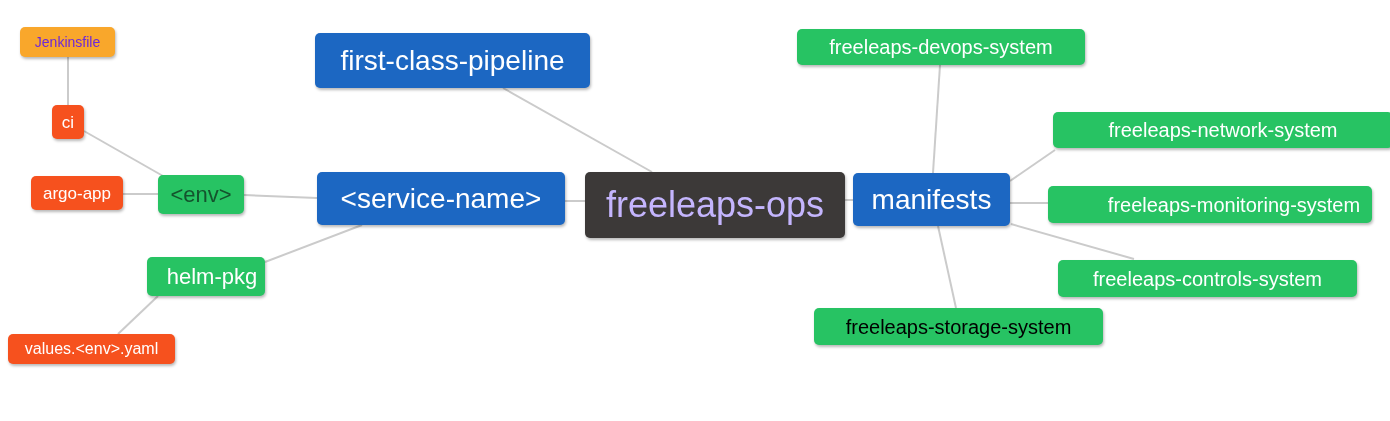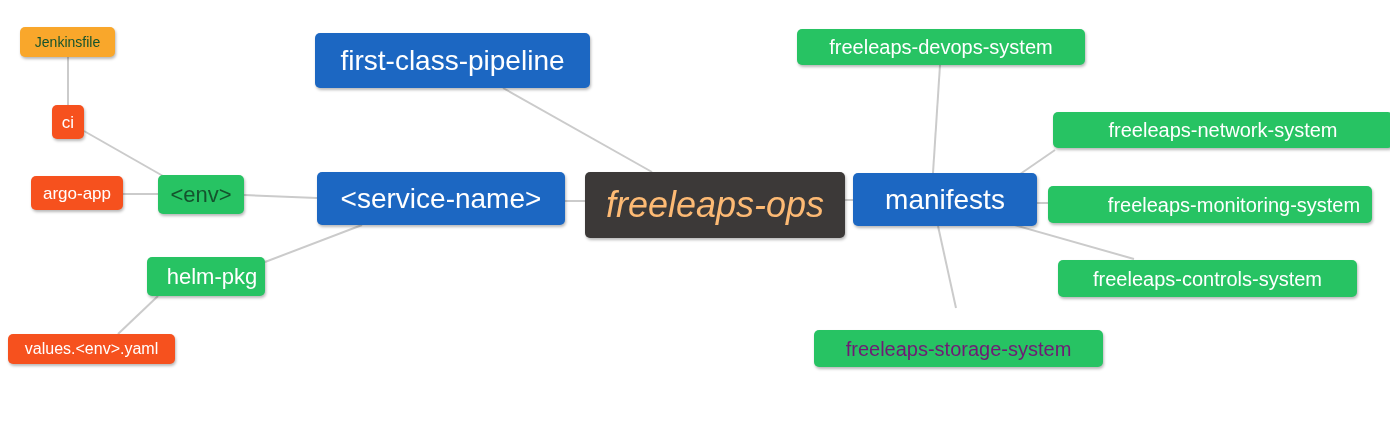--- a/index.html
+++ b/index.html
@@ -46,21 +46,21 @@
       <line x1="503" y1="88" x2="652" y2="172" stroke="#CBCBCB" stroke-width="2"></line>
       <line x1="565" y1="201" x2="585" y2="201" stroke="#CBCBCB" stroke-width="2"></line>
       <line x1="845" y1="200" x2="853" y2="200" stroke="#CBCBCB" stroke-width="2"></line>
       <line x1="933" y1="173" x2="940" y2="65" stroke="#CBCBCB" stroke-width="2"></line>
       <line x1="1010" y1="181" x2="1055" y2="150" stroke="#CBCBCB" stroke-width="2"></line>
       <line x1="1010" y1="203" x2="1048" y2="203" stroke="#CBCBCB" stroke-width="2"></line>
       <line x1="1011" y1="224" x2="1134" y2="259" stroke="#CBCBCB" stroke-width="2"></line>
       <line x1="938" y1="226" x2="956" y2="308" stroke="#CBCBCB" stroke-width="2"></line>
     </svg>
   <div id="nodes-layer">
-      <div class="node" style="left: 20px; top: 27px; width: 95px; height: 30px; font-size: 14px; background: rgb(249, 167, 43); color: #14532d;">
+      <div class="node" style="left: 20px; top: 27px; width: 95px; height: 30px; font-size: 14px; background: rgb(249, 167, 43); color: #6d28d9;">
         <span>Jenkinsfile</span>
       </div>
       <div class="node" style="left: 52px; top: 105px; width: 32px; height: 34px; font-size: 17px; background: rgb(246, 81, 30); color: rgb(255, 255, 255);">
         <span>ci</span>
       </div>
       <div class="node" style="left: 31px; top: 176px; width: 92px; height: 34px; font-size: 17px; background: rgb(246, 81, 30); color: rgb(255, 255, 255); align-items: center;">
         <span>argo-app</span>
       </div>
       <div class="node" style="left: 158px; top: 175px; width: 86px; height: 39px; font-size: 22px; background: rgb(39, 195, 99); color: #14532d;">
         <span>&lt;env&gt;</span>
@@ -70,35 +70,35 @@
       </div>
       <div class="node" style="left: 8px; top: 334px; width: 167px; height: 30px; font-size: 16px; background: rgb(246, 81, 30); color: rgb(255, 255, 255);">
         <span>values.&lt;env&gt;.yaml</span>
       </div>
       <div class="node" style="left: 315px; top: 33px; width: 275px; height: 55px; font-size: 28px; background: rgb(28, 103, 194); color: rgb(255, 255, 255);">
         <span>first-class-pipeline</span>
       </div>
       <div class="node" style="left: 317px; top: 172px; width: 248px; height: 53px; font-size: 28px; background: rgb(28, 103, 194); color: rgb(255, 255, 255);">
         <span>&lt;service-name&gt;</span>
       </div>
-      <div class="node" style="left: 585px; top: 172px; width: 260px; height: 66px; font-size: 36px; background: rgb(60, 57, 56); color: #fdba74; font-style: italic;">
+      <div class="node" style="left: 585px; top: 172px; width: 260px; height: 66px; font-size: 36px; background: rgb(60, 57, 56); color: #c4b5fd;">
         <span>freeleaps-ops</span>
       </div>
-      <div class="node" style="left: 853px; top: 173px; width: 184px; height: 53px; font-size: 28px; background: rgb(28, 103, 194); color: rgb(255, 255, 255);">
+      <div class="node" style="left: 853px; top: 173px; width: 157px; height: 53px; font-size: 28px; background: rgb(28, 103, 194); color: rgb(255, 255, 255);">
         <span>manifests</span>
       </div>
       <div class="node" style="left: 797px; top: 29px; width: 288px; height: 36px; font-size: 20px; background: rgb(39, 195, 99); color: rgb(255, 255, 255);">
         <span>freeleaps-devops-system</span>
       </div>
       <div class="node" style="left: 1053px; top: 112px; width: 340px; height: 36px; font-size: 20px; background: rgb(39, 195, 99); color: rgb(255, 255, 255);">
         <span>freeleaps-network-system</span>
       </div>
       <div class="node" style="left: 1048px; top: 186px; width: 324px; height: 37px; font-size: 20px; background: rgb(39, 195, 99); color: rgb(255, 255, 255); padding-left: 48px;">
         <span>freeleaps-monitoring-system</span>
       </div>
       <div class="node" style="left: 1058px; top: 260px; width: 299px; height: 37px; font-size: 20px; background: rgb(39, 195, 99); color: rgb(255, 255, 255);">
         <span>freeleaps-controls-system</span>
       </div>
-      <div class="node" style="left: 814px; top: 308px; width: 289px; height: 37px; font-size: 20px; background: rgb(39, 195, 99); color: #701a75; margin-top: 22px;">
+      <div class="node" style="left: 814px; top: 308px; width: 289px; height: 37px; font-size: 20px; background: rgb(39, 195, 99); color: #000000;">
         <span>freeleaps-storage-system</span>
       </div>
     </div>
 </div>
 
 </body></html>

